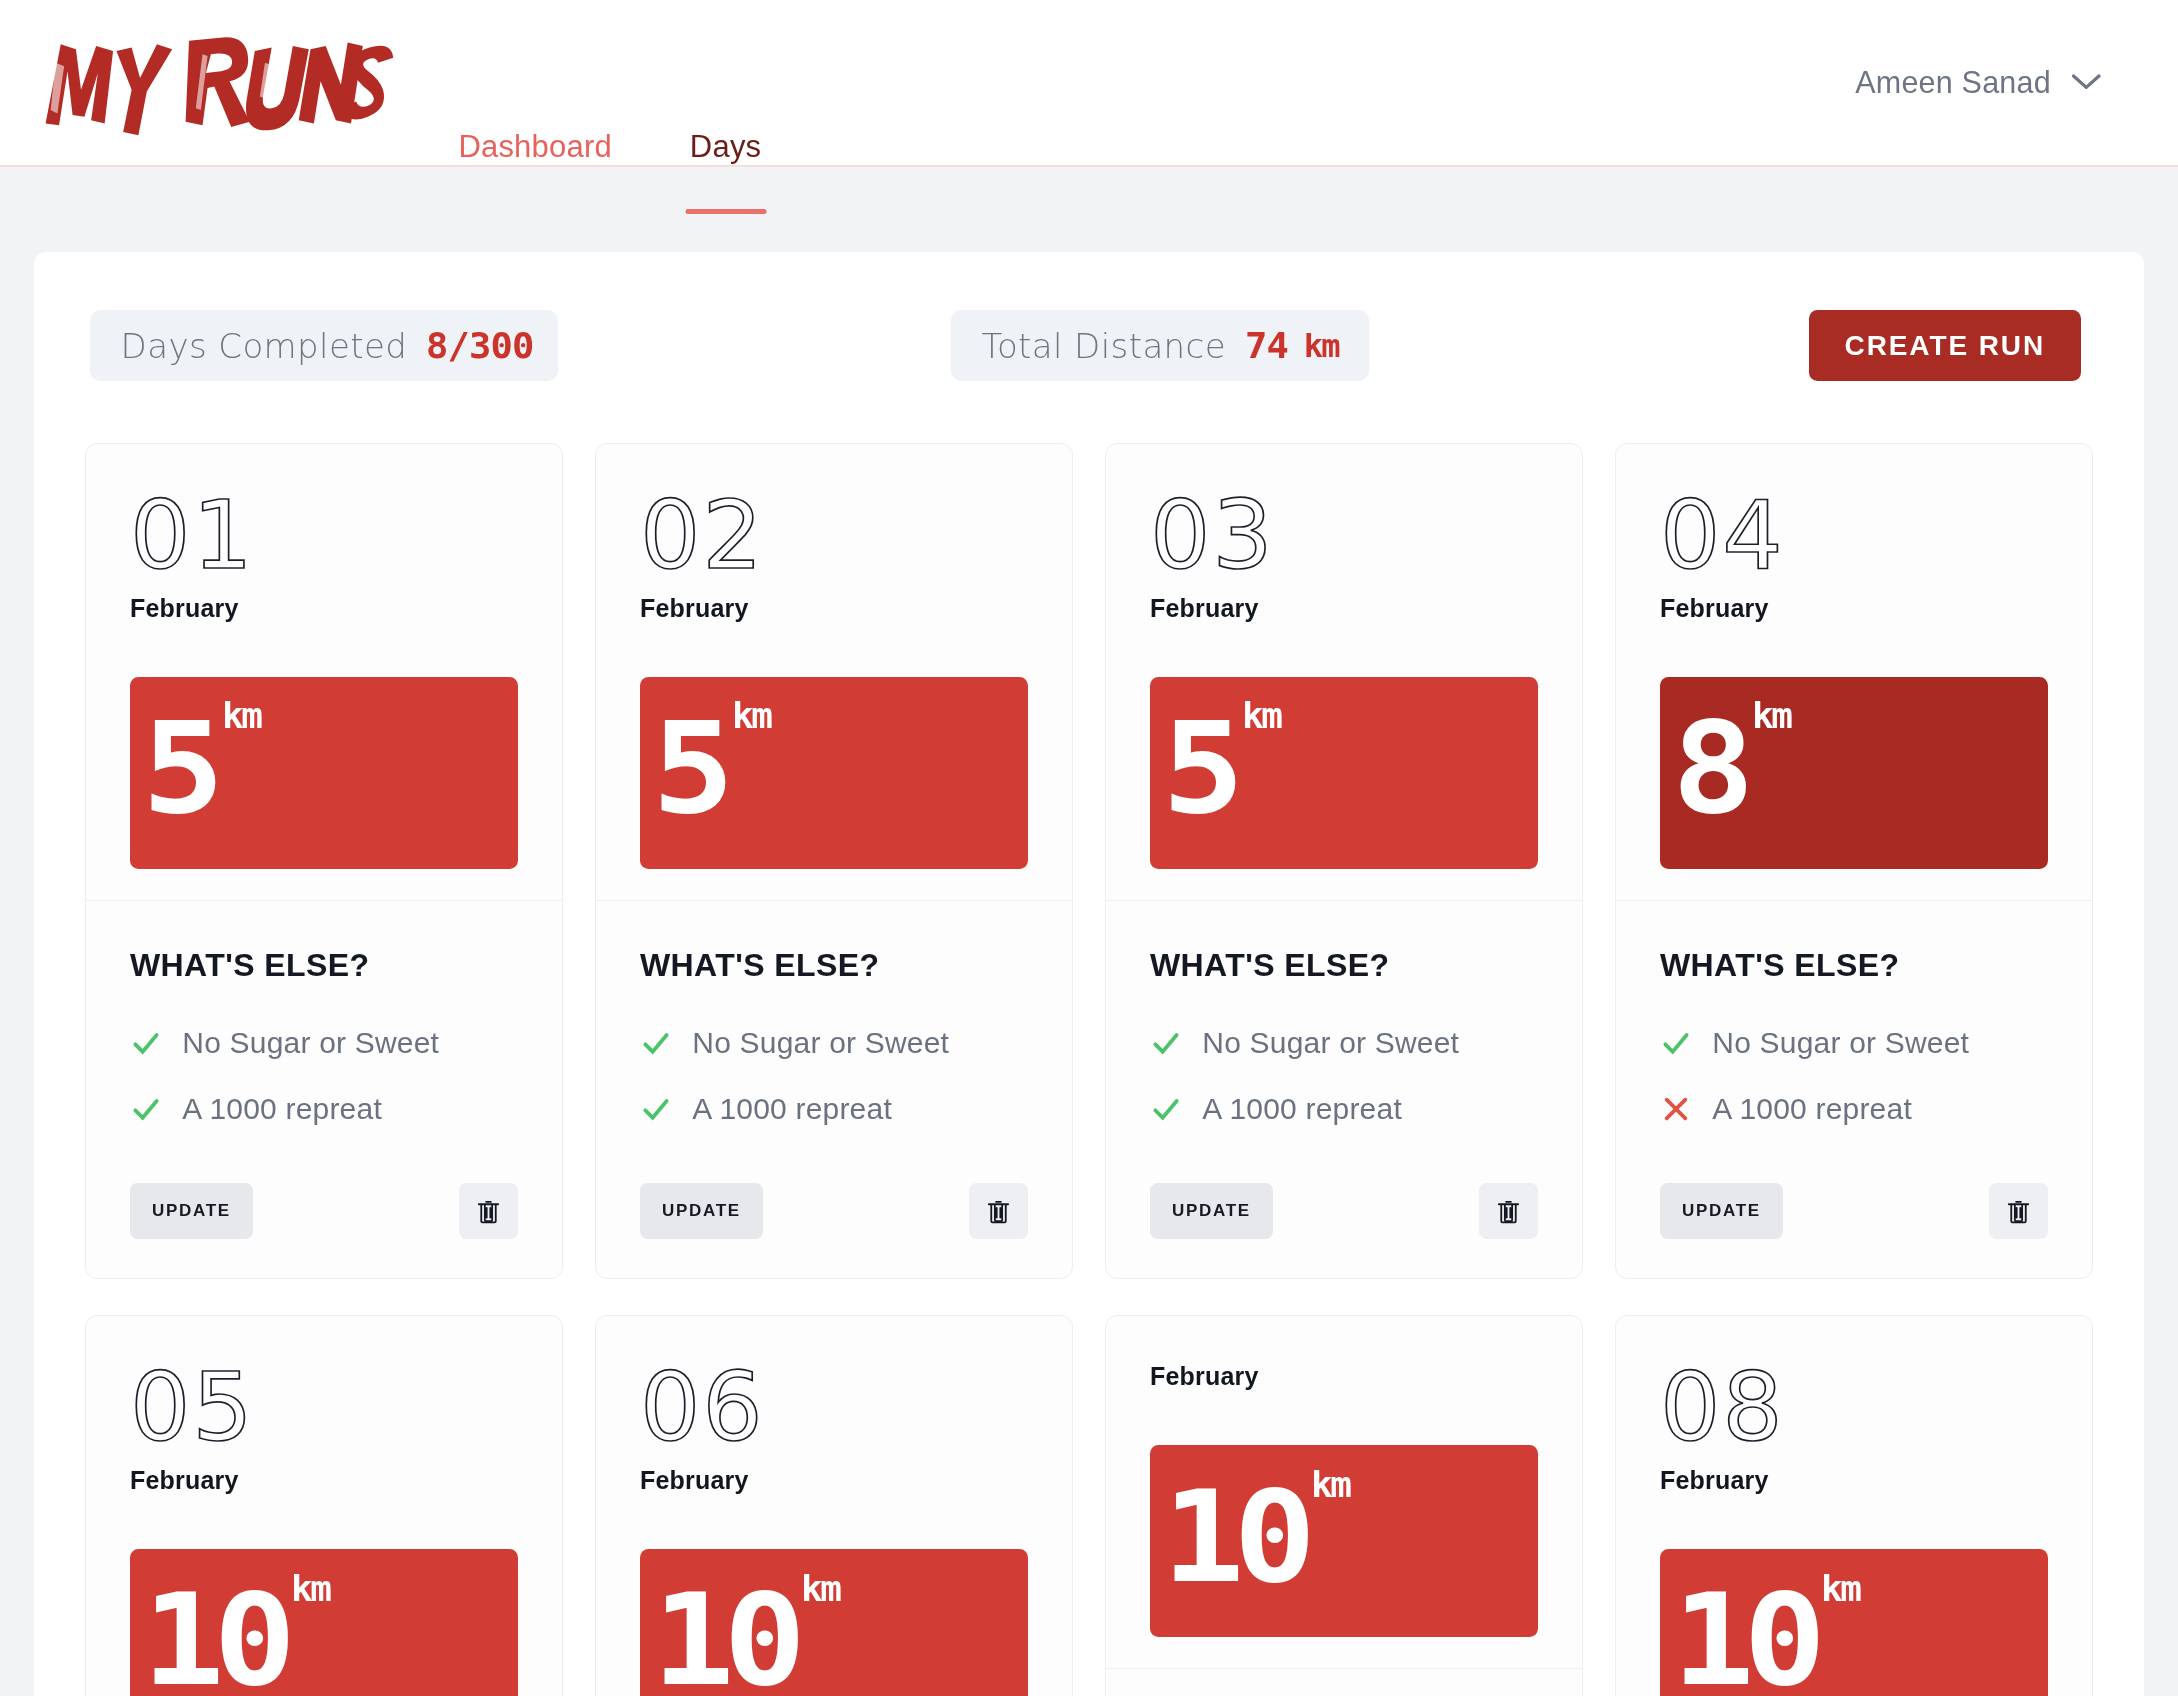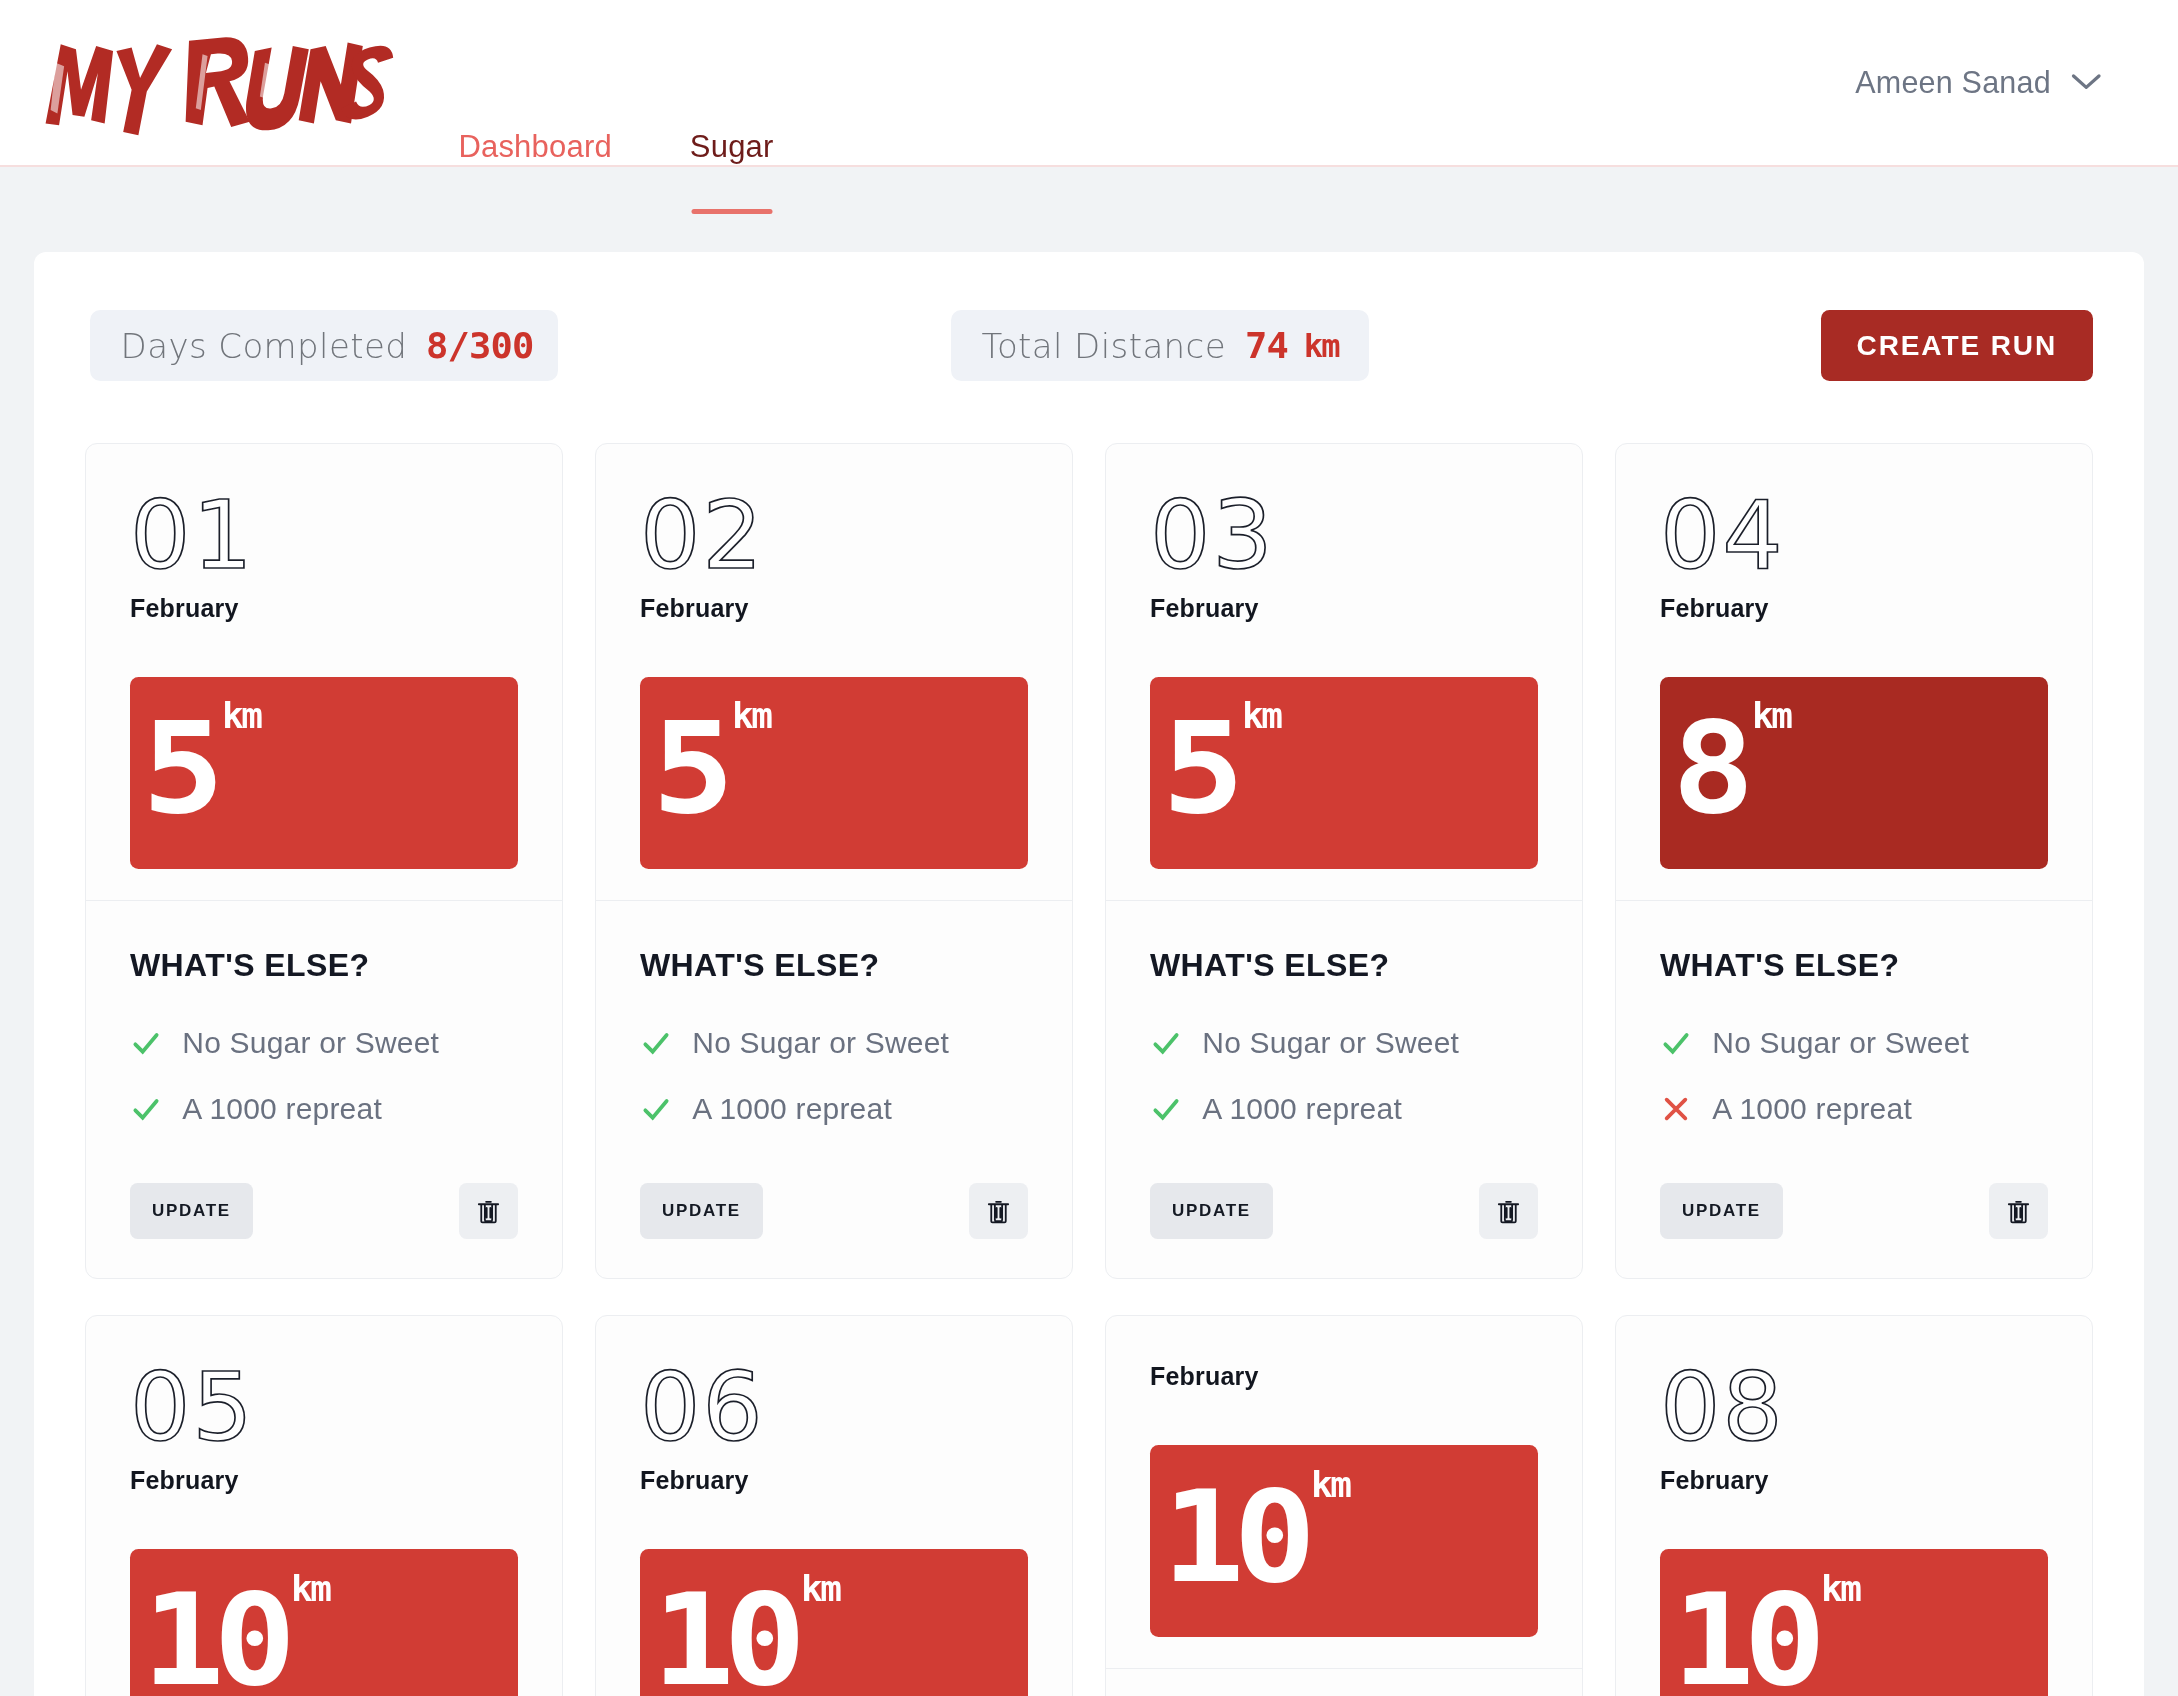--- a/index.html
+++ b/index.html
@@ -134,21 +134,21 @@
     font-size: 32px;
     font-weight: 700;
     color: #cc342b;
     letter-spacing: -1.7px;
   }
   .pill.days { margin-left: 5.1px; }
   .pill.distance { position: absolute; left: 866px; }
 
   .create-run {
     position: absolute;
-    right: 0;
+    right: 12px;
     background: #a82b24;
     color: #ffffff;
     border: none;
     border-radius: 8.5px;
     height: 71px;
     padding: 0 36px;
     font-family: "Liberation Sans", sans-serif;
     font-size: 28px;
     font-weight: 600;
     letter-spacing: 1.9px;
@@ -302,21 +302,21 @@
       <g fill="#ffffff" opacity="0.55">
         <path d="M20 40 L30 44 L22 100 L14 96 Z"></path>
         <path d="M194 30 L200 32 L192 96 L186 94 Z"></path>
         <path d="M268 40 L274 42 L268 82 L262 80 Z"></path>
       </g>
     </svg>
   </div>
 
   <div class="nav">
     <div class="nav-item inactive">Dashboard</div>
-    <div class="nav-item active">Sugar</div>
+    <div class="nav-item active">Days</div>
   </div>
 
   <div class="user-menu">
     <span class="user-name">Ameen Sanad</span>
     <svg class="chevron" width="30.5" height="18.6" viewBox="0 0 24 14">
       <path d="M2 2 L12 11 L22 2" stroke="#6d7584" stroke-width="2.6" fill="none" stroke-linecap="round" stroke-linejoin="round"></path>
     </svg>
   </div>
 </div>
 

